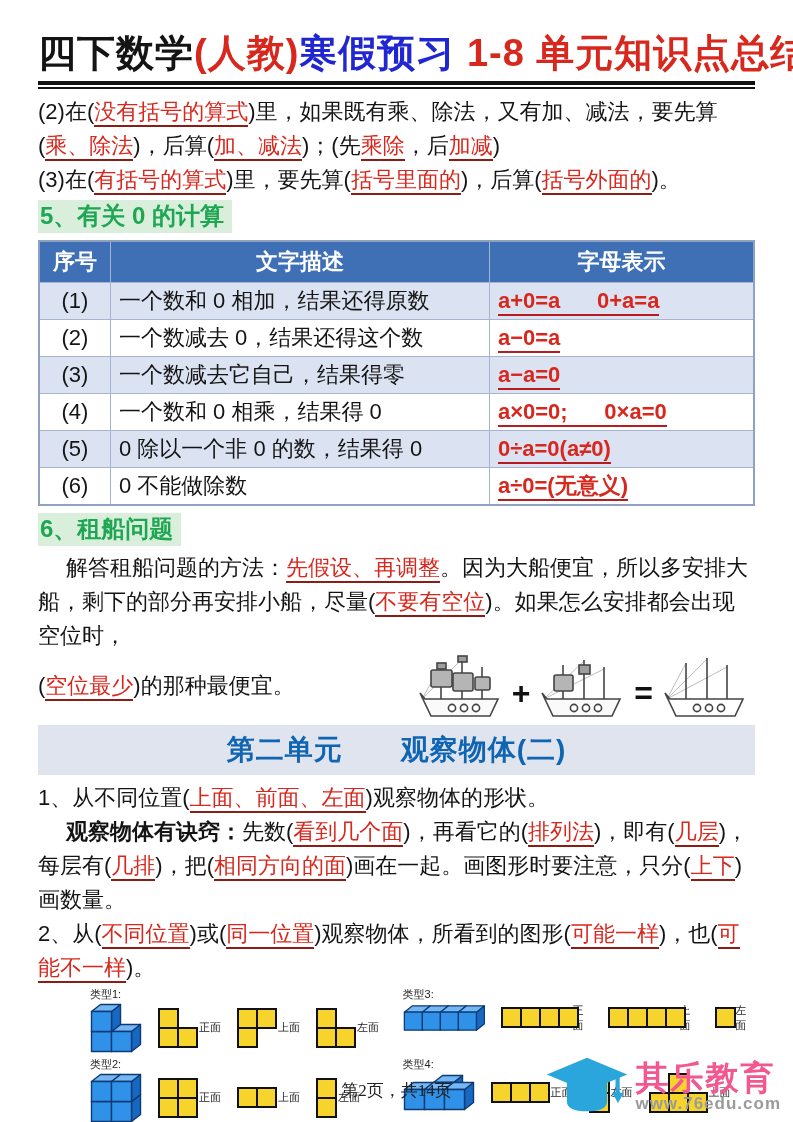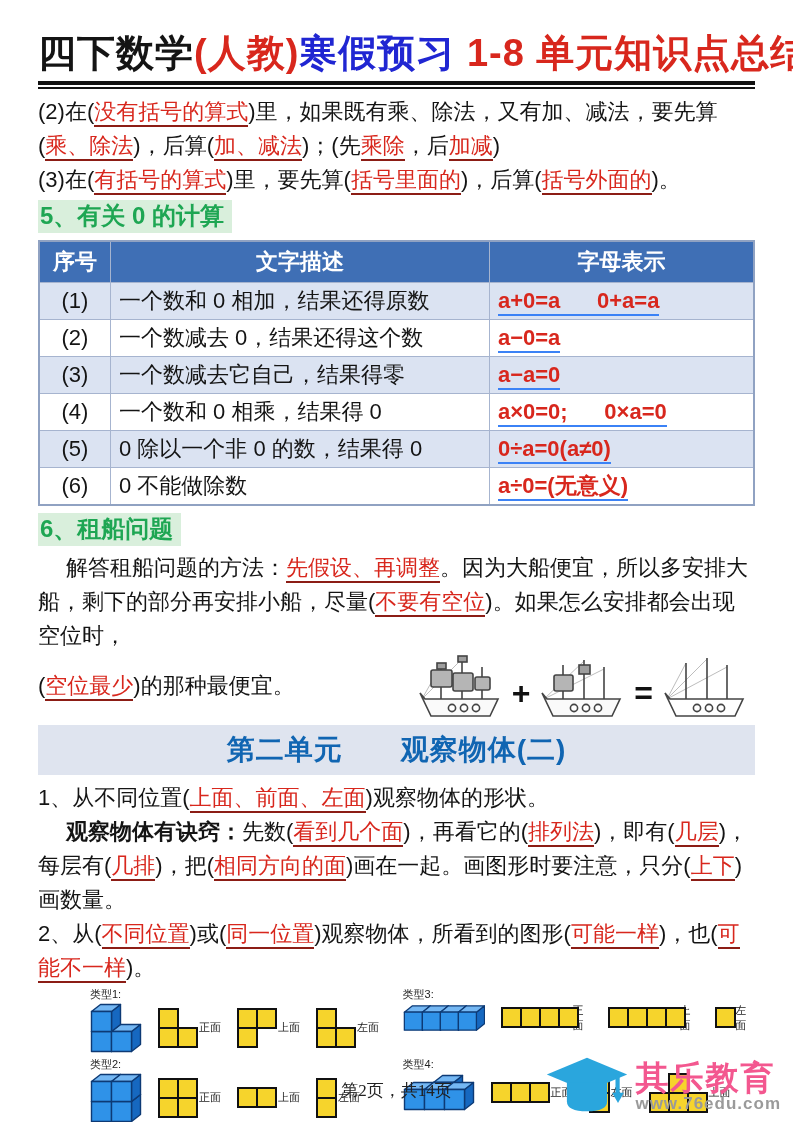--- a/index.html
+++ b/index.html
@@ -43,21 +43,21 @@
   .green-h{display:inline-block;font-size:24px;font-weight:bold;color:var(--green);background:var(--green-bg);padding:1px 8px 2px 2px;margin:3px 0 5px 0;line-height:1.25;}
 
   
   table.zero{width:100%;border-collapse:collapse;border:2px solid #90a2c2;margin:2px 0 4px 0;}
   table.zero th{background:var(--tbl-head);color:#fff;font-size:22px;font-weight:600;padding:5px 4px;border:1.5px solid var(--tbl-border);}
   table.zero td{font-size:22px;padding:3px 8px;border:1.5px solid var(--tbl-border);height:33px;}
   table.zero td.no{text-align:center;width:10%;}
   table.zero td.desc{width:53%;}
   table.zero td.f{width:37%;}
   table.zero tbody tr:nth-child(odd) td{background:var(--tbl-stripe);}
-  .fx{color:var(--red);border-bottom:2px solid #3b82f6;white-space:pre;padding-bottom:1px;font-weight:600;}
+  .fx{color:var(--red);border-bottom:2px solid #b91c1c;white-space:pre;padding-bottom:1px;font-weight:600;}
 
   
   .boat-row{display:flex;align-items:center;justify-content:space-between;margin-top:0px;}
   .boat-row .para{flex:0 0 auto;}
   .boats{display:flex;align-items:flex-end;gap:8px;margin-right:6px;}
   .boat-op{font-size:32px;font-weight:800;line-height:1;padding-bottom:10px;color:#111;}
 
   
   .unit-h{background:var(--unit-bg);color:var(--unit-text);font-size:28px;font-weight:800;text-align:center;padding:6px 12px;margin:6px 0 6px 0;letter-spacing:1px;}
 

